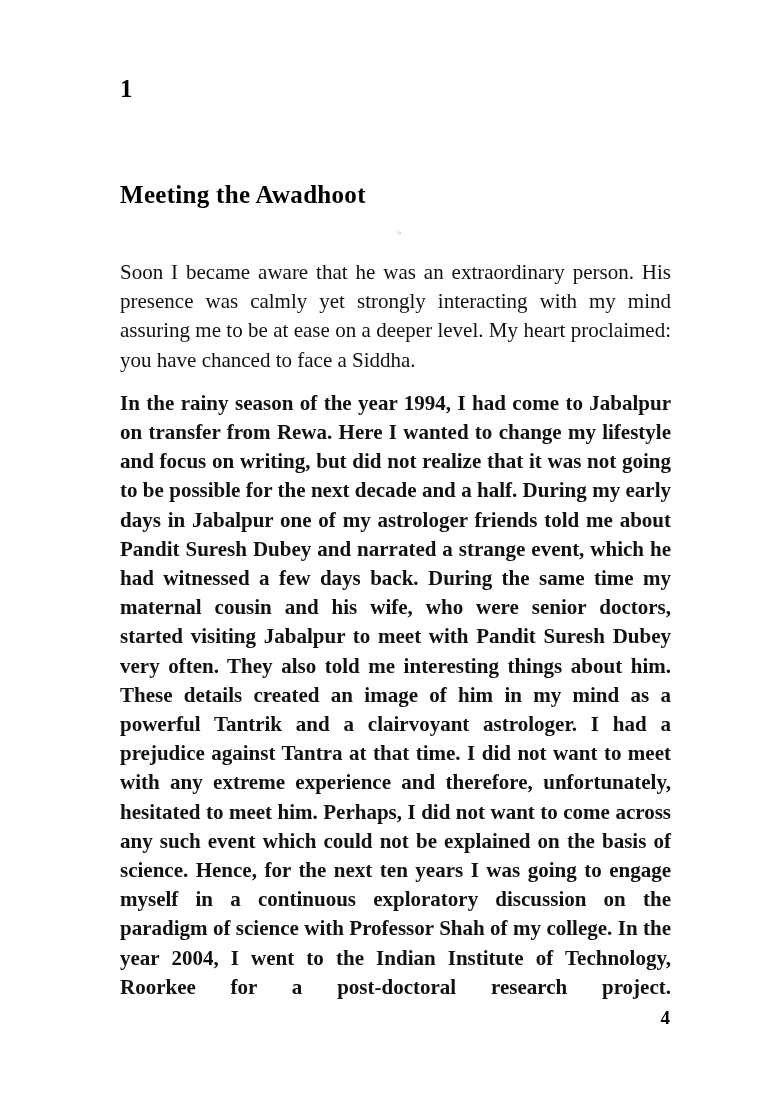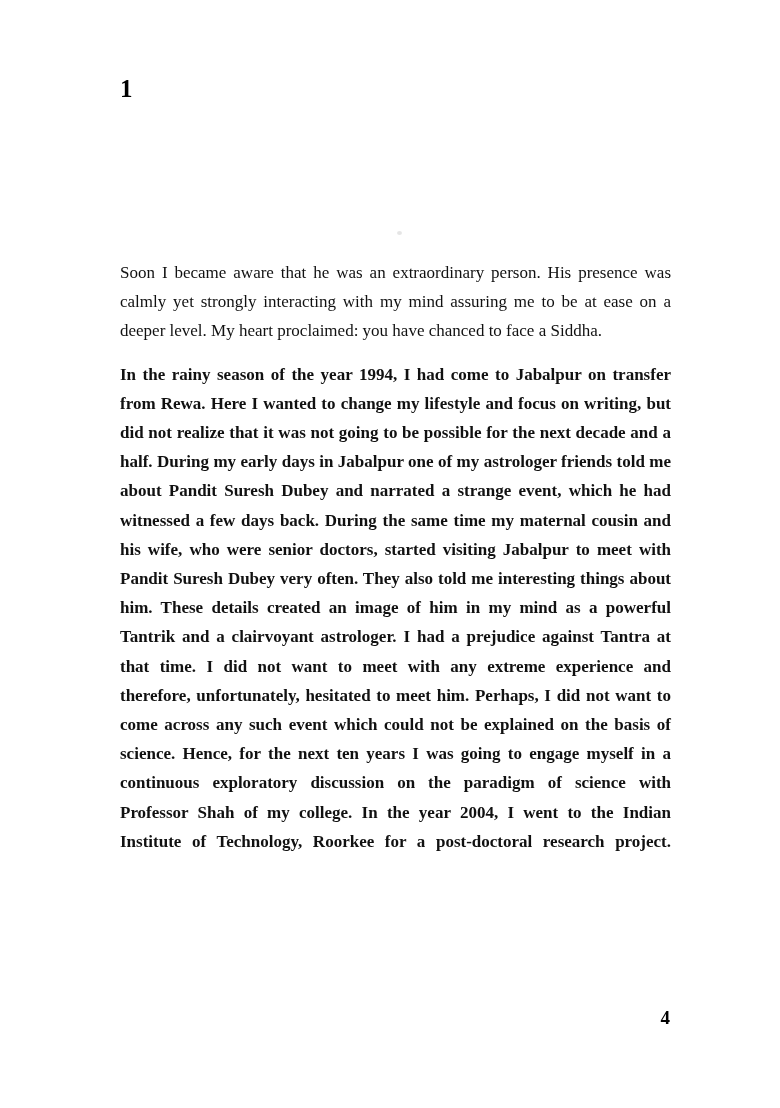--- a/index.html
+++ b/index.html
@@ -49,21 +49,21 @@
   
   .body-copy {
     position: absolute;
     left: 120px;
     top: 258px;
     width: 551px;
   }
 
   .para {
     margin: 0 0 14px 0;
-    font-size: 17px;
+    font-size: 21px;
     line-height: 29.2px;
     text-align: justify;
     text-justify: inter-word;
     color: #111111;
     hyphens: none;
     -webkit-hyphens: none;
   }
 
   .para:last-child {
     margin-bottom: 0;
@@ -98,20 +98,21 @@
     background: rgba(0, 0, 0, 0.10);
   }
 </style>
 </head>
 <body>
 
 <div class="page">
 
   <div class="chapter-number">1</div>
 
+  <h1 class="chapter-title">Meeting the Awadhoot</h1>
 
   <div class="scan-speck"></div>
 
   <div class="body-copy">
     <p class="para">Soon I became aware that he was an extraordinary person. His presence was calmly yet strongly interacting with my mind assuring me to be at ease on a deeper level. My heart proclaimed: you have chanced to face a Siddha.</p>
     <p class="para justify-last">In the rainy season of the year 1994, I had come to Jabalpur on transfer from Rewa. Here I wanted to change my lifestyle and focus on writing, but did not realize that it was not going to be possible for the next decade and a half. During my early days in Jabalpur one of my astrologer friends told me about Pandit Suresh Dubey and narrated a strange event, which he had witnessed a few days back. During the same time my maternal cousin and his wife, who were senior doctors, started visiting Jabalpur to meet with Pandit Suresh Dubey very often. They also told me interesting things about him. These details created an image of him in my mind as a powerful Tantrik and a clairvoyant astrologer. I had a prejudice against Tantra at that time. I did not want to meet with any extreme experience and therefore, unfortunately, hesitated to meet him. Perhaps, I did not want to come across any such event which could not be explained on the basis of science. Hence, for the next ten years I was going to engage myself in a continuous exploratory discussion on the paradigm of science with Professor Shah of my college. In the year 2004, I went to the Indian Institute of Technology, Roorkee for a post-doctoral research project.</p>
   </div>
 
   <div class="page-number">4</div>
 

